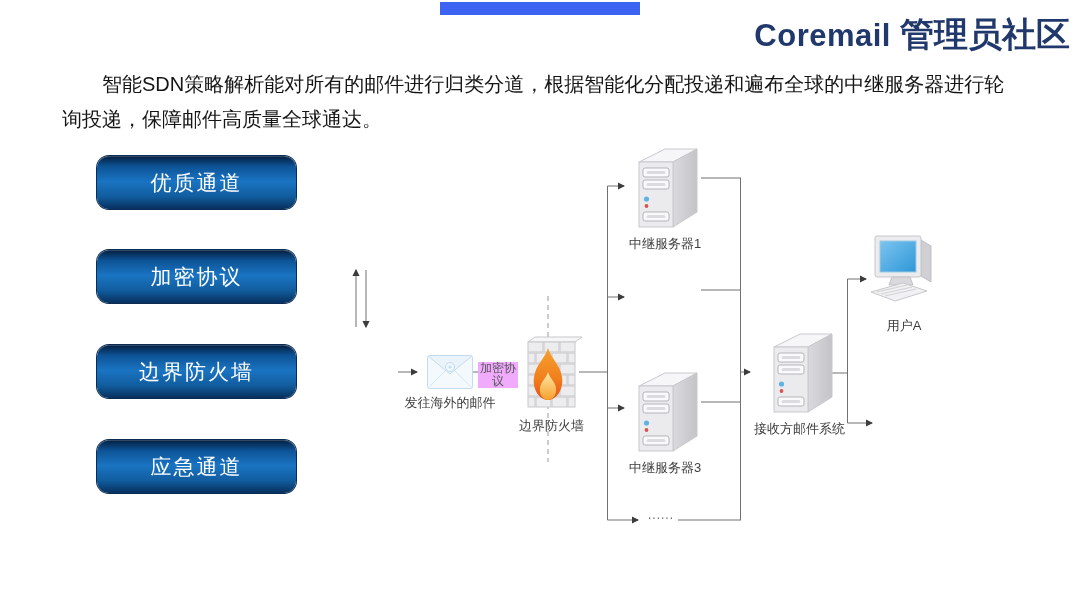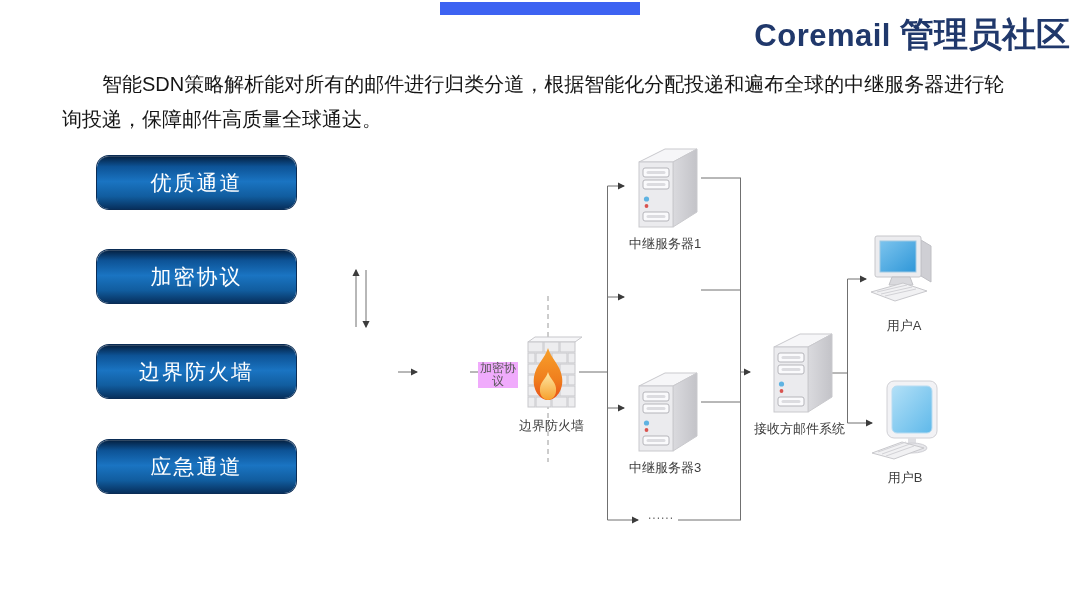--- a/index.html
+++ b/index.html
@@ -179,20 +179,26 @@
       <line x1="824" y1="373" x2="848" y2="373"></line>
       <line x1="847.5" y1="279" x2="847.5" y2="423"></line>
       <line x1="847.5" y1="279" x2="866" y2="279" marker-end="url(#arw)"></line>
       <line x1="847.5" y1="423" x2="872" y2="423" marker-end="url(#arw)"></line>
       <line x1="548" y1="296" x2="548" y2="462" stroke-dasharray="5 4" stroke="#9a9a9a"></line>
     </g>
   </svg>
 
 
 
+  <div class="node" style="left:402px;top:355px;width:96px">
+    <svg class="icon" width="46" height="34">
+        <use href="#sym-envelope"></use>
+      </svg>
+    <div class="nlabel">发往海外的邮件</div>
+  </div>
 
   <div class="enc">加密协议</div>
 
   <div class="node" style="left:519px;top:334px">
     <svg class="icon" width="60" height="78">
         <use href="#sym-firewall"></use>
       </svg>
     <div class="nlabel">边界防火墙</div>
   </div>
 
@@ -220,20 +226,14 @@
     <div class="nlabel">接收方邮件系统</div>
   </div>
 
   <div class="node" style="left:869px;top:232px">
     <svg class="icon" width="70" height="80">
         <use href="#sym-crt"></use>
       </svg>
     <div class="nlabel">用户A</div>
   </div>
 
-  <div class="node" style="left:872px;top:380px">
-    <svg class="icon" width="66" height="84">
-        <use href="#sym-lcd"></use>
-      </svg>
-    <div class="nlabel">用户B</div>
-  </div>
 
 </div>
 
 </body></html>

